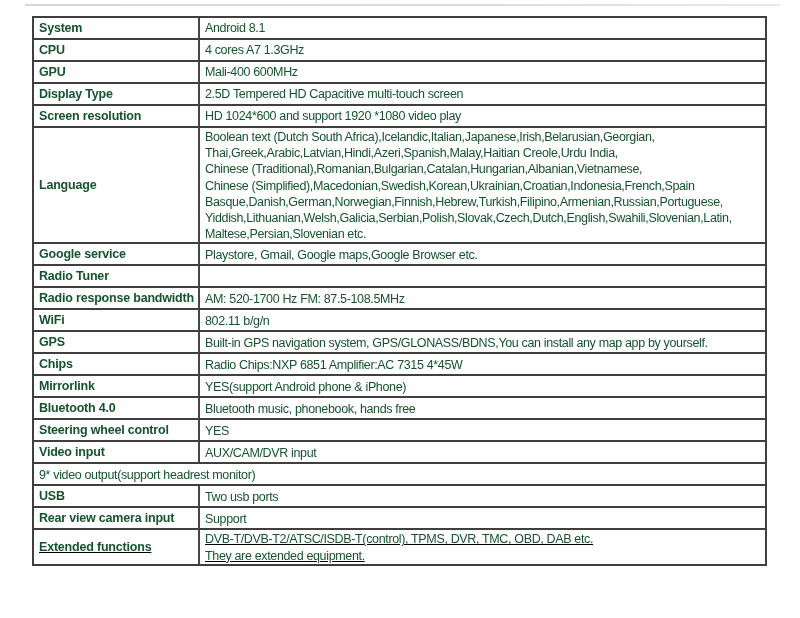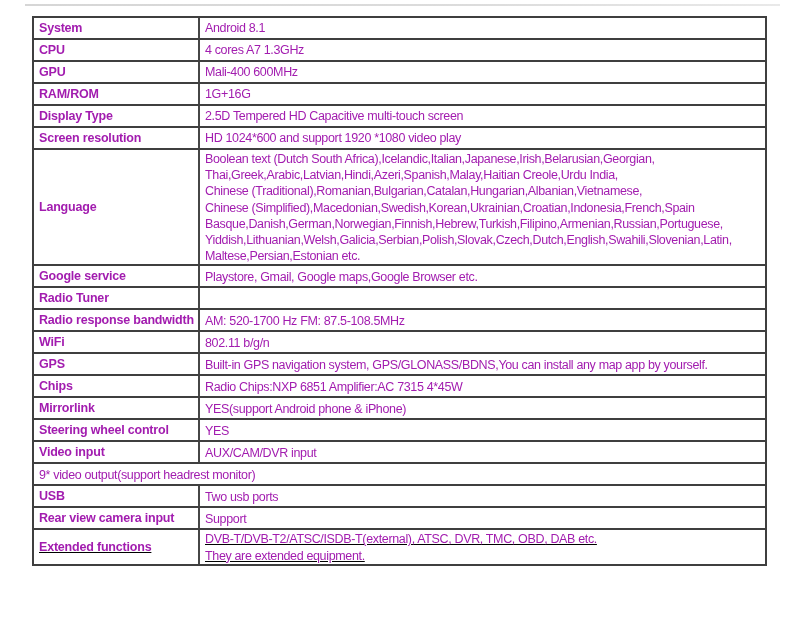--- a/index.html
+++ b/index.html
@@ -36,21 +36,21 @@
     display: flex;
     border-bottom: 2px solid #3f3f3f;
     min-height: 20px;
   }
   .row:last-child {
     border-bottom: none;
     text-decoration: underline;
   }
   .cell {
     box-sizing: border-box;
-    color: #a21caf;
+    color: #14532d;
   }
   .label {
     flex: 0 0 166px;
     width: 166px;
     border-right: 2px solid #464646;
     font-weight: bold;
     font-size: 12.5px;
     letter-spacing: -0.2px;
     display: flex;
     align-items: center;
@@ -91,47 +91,41 @@
           <div class="value-line">4 cores A7 1.3GHz</div>
         </div>
   </div>
       <div class="row">
     <div class="cell label">GPU</div>
     <div class="cell value">
           <div class="value-line">Mali-400 600MHz</div>
         </div>
   </div>
       <div class="row">
-    <div class="cell label">RAM/ROM</div>
-    <div class="cell value">
-          <div class="value-line">1G+16G</div>
-        </div>
-  </div>
-      <div class="row">
     <div class="cell label">Display Type</div>
     <div class="cell value">
           <div class="value-line">2.5D Tempered HD Capacitive multi-touch screen</div>
         </div>
   </div>
       <div class="row">
     <div class="cell label">Screen resolution</div>
     <div class="cell value">
           <div class="value-line">HD 1024*600 and support 1920 *1080 video play</div>
         </div>
   </div>
       <div class="row">
     <div class="cell label">Language</div>
     <div class="cell value">
           <div class="value-line">Boolean text (Dutch South Africa),Icelandic,Italian,Japanese,Irish,Belarusian,Georgian,</div>
           <div class="value-line">Thai,Greek,Arabic,Latvian,Hindi,Azeri,Spanish,Malay,Haitian Creole,Urdu India,</div>
           <div class="value-line">Chinese (Traditional),Romanian,Bulgarian,Catalan,Hungarian,Albanian,Vietnamese,</div>
           <div class="value-line">Chinese (Simplified),Macedonian,Swedish,Korean,Ukrainian,Croatian,Indonesia,French,Spain</div>
           <div class="value-line">Basque,Danish,German,Norwegian,Finnish,Hebrew,Turkish,Filipino,Armenian,Russian,Portuguese,</div>
           <div class="value-line">Yiddish,Lithuanian,Welsh,Galicia,Serbian,Polish,Slovak,Czech,Dutch,English,Swahili,Slovenian,Latin,</div>
-          <div class="value-line">Maltese,Persian,Estonian etc.</div>
+          <div class="value-line">Maltese,Persian,Slovenian etc.</div>
         </div>
   </div>
       <div class="row">
     <div class="cell label">Google service</div>
     <div class="cell value">
           <div class="value-line">Playstore, Gmail, Google maps,Google Browser etc.</div>
         </div>
   </div>
       <div class="row">
     <div class="cell label">Radio Tuner</div>
@@ -160,20 +154,26 @@
           <div class="value-line">Radio Chips:NXP 6851  Amplifier:AC 7315 4*45W</div>
         </div>
   </div>
       <div class="row">
     <div class="cell label">Mirrorlink</div>
     <div class="cell value">
           <div class="value-line">YES(support Android phone &amp; iPhone)</div>
         </div>
   </div>
       <div class="row">
+    <div class="cell label">Bluetooth 4.0</div>
+    <div class="cell value">
+          <div class="value-line">Bluetooth music, phonebook, hands free</div>
+        </div>
+  </div>
+      <div class="row">
     <div class="cell label">Steering wheel control</div>
     <div class="cell value">
           <div class="value-line">YES</div>
         </div>
   </div>
       <div class="row">
     <div class="cell label">Video input</div>
     <div class="cell value">
           <div class="value-line">AUX/CAM/DVR input</div>
         </div>
@@ -191,18 +191,18 @@
   </div>
       <div class="row">
     <div class="cell label">Rear view camera input</div>
     <div class="cell value">
           <div class="value-line">Support</div>
         </div>
   </div>
       <div class="row">
     <div class="cell label">Extended functions</div>
     <div class="cell value">
-          <div class="value-line">DVB-T/DVB-T2/ATSC/ISDB-T(external),  ATSC, DVR, TMC, OBD, DAB etc.</div>
+          <div class="value-line">DVB-T/DVB-T2/ATSC/ISDB-T(control),  TPMS, DVR, TMC, OBD, DAB etc.</div>
           <div class="value-line">They are extended equipment.</div>
         </div>
   </div>
     </div>
 </div>
 
 </body></html>

